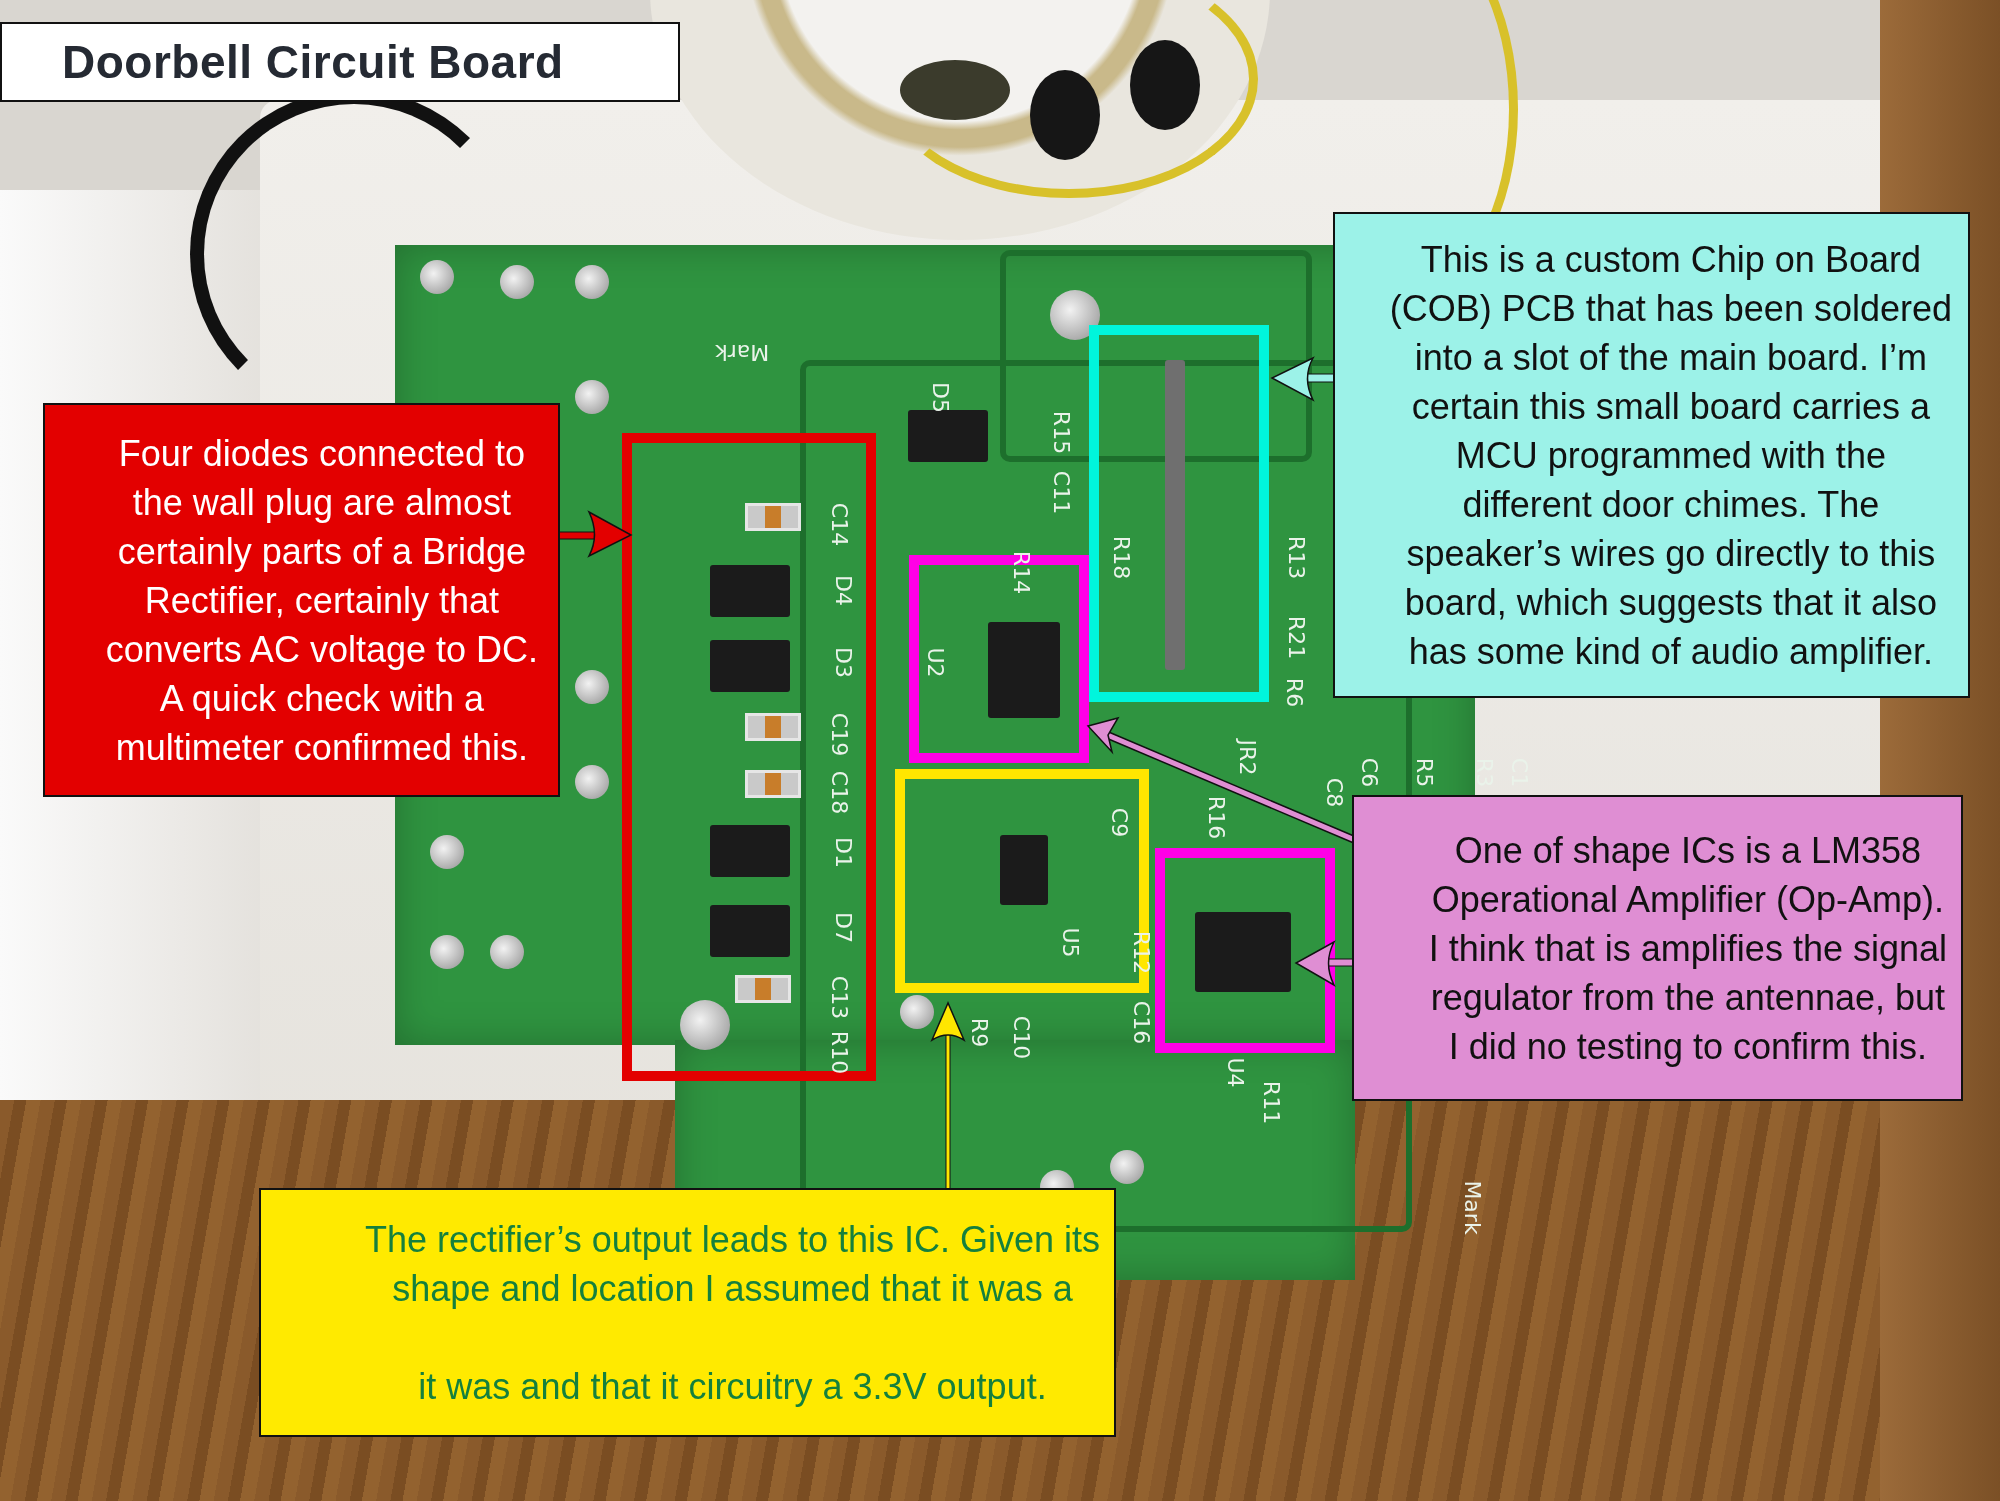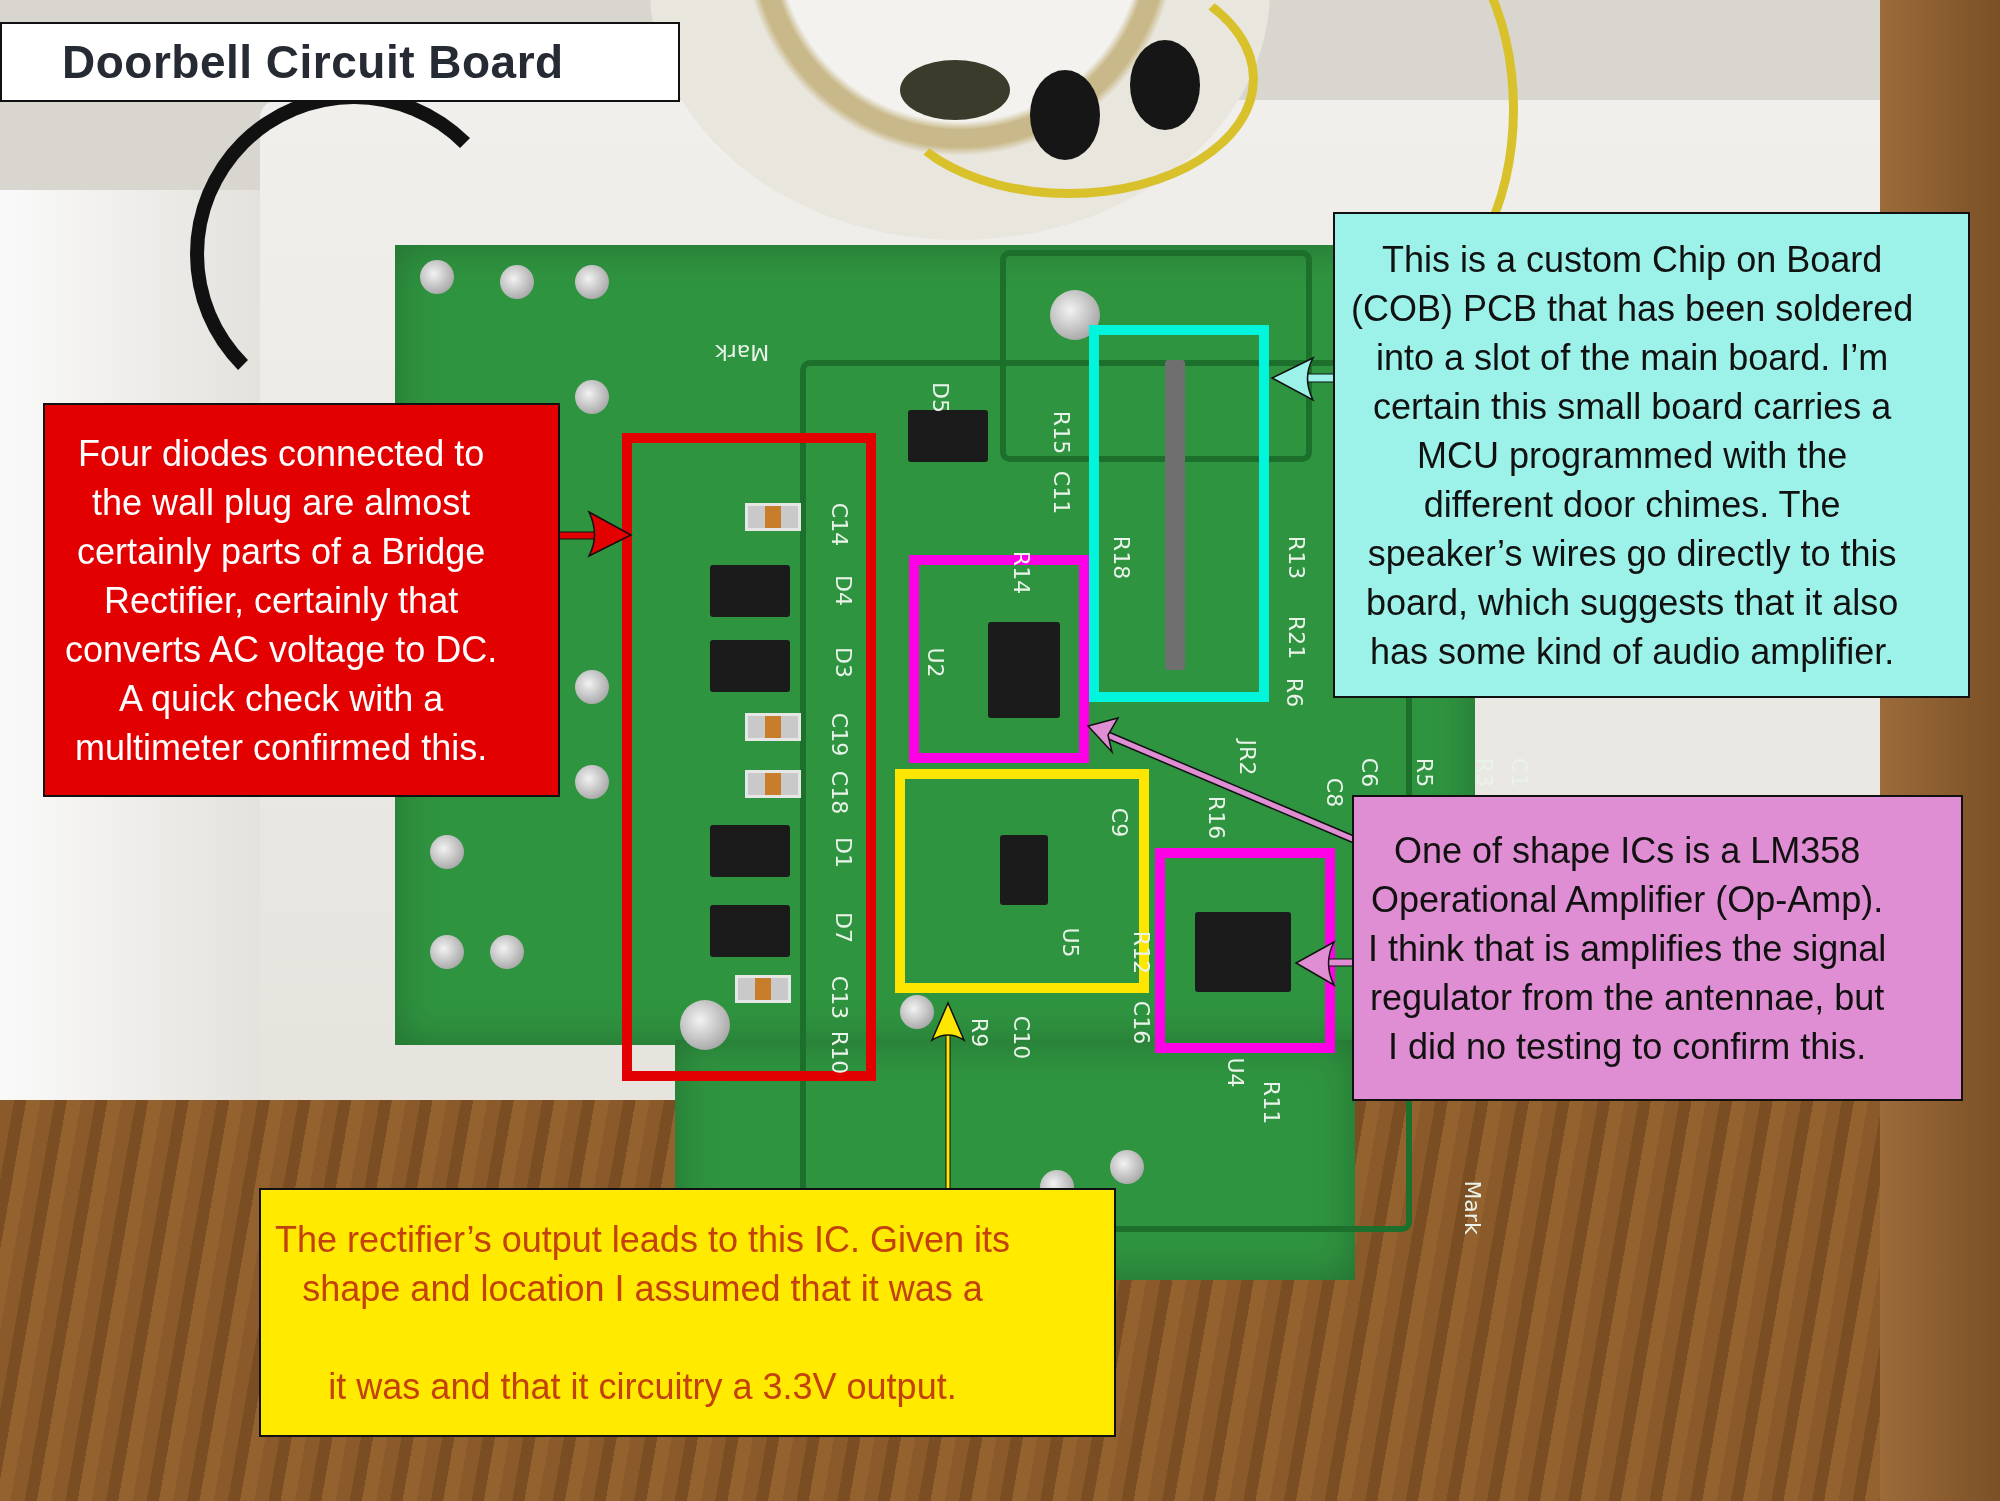--- a/index.html
+++ b/index.html
@@ -21,21 +21,21 @@
   .wire { position:absolute; border:9px solid #d8c12a; border-radius:50%; }
   .pcb { position:absolute; background:#2f9440; box-shadow: inset 0 0 40px rgba(0,0,0,.25); }
   .trace { position:absolute; border:6px solid #1d6f2c; border-radius:10px; }
   .pad { position:absolute; width:34px; height:34px; border-radius:50%;
     background: radial-gradient(circle at 40% 40%, #f2f2f2, #8f8f8f); }
   .chip { position:absolute; background:#1b1b1b; border-radius:3px; }
   .cap { position:absolute; width:50px; height:22px; background:#c9c9c9; border:3px solid #e6e6e6; }
   .cap::after { content:""; position:absolute; left:17px; top:0; width:16px; height:22px; background:#c87d2a; }
   .silk { position:absolute; color:#eaf3ea; font-size:22px; font-family:"DejaVu Sans", sans-serif; transform:rotate(90deg); }
   .callout { position:absolute; box-sizing:border-box; border:2px solid #111; text-align:center;
-    font-family:"Liberation Sans", sans-serif; display:flex; align-items:center; justify-content:flex-start; }
+    font-family:"Liberation Sans", sans-serif; display:flex; align-items:center; justify-content:flex-end; }
   .callout p { margin:0; }
   .title-box { position:absolute; left:0; top:22px; width:680px; height:80px; background:#fff;
     border:2px solid #111; box-sizing:border-box; display:flex; align-items:center; padding-left:60px; }
   .title-box h1 { margin:0; font-size:46px; font-weight:bold; color:#252a33; letter-spacing:0.5px; }
   svg.overlay { position:absolute; left:0; top:0; }
 </style>
 </head>
 <body>
 
 <div class="bg">
@@ -155,21 +155,21 @@
 <div class="callout" style="left:1352px;top:795px;width:611px;height:306px;background:#df8ed3;color:#111;font-size:36px;line-height:49px;padding:0 14px;">
   <p>
     <span>One of shape ICs is a LM358</span><br>
     <span>Operational Amplifier (Op-Amp).</span><br>
     <span>I think that is amplifies the signal</span><br>
     <span>regulator from the antennae, but</span><br>
     <span>I did no testing to confirm this.</span>
   </p>
 </div>
 
-<div class="callout" style="left:259px;top:1188px;width:857px;height:249px;background:#ffea00;color:#c2410c;font-size:36px;line-height:49px;padding:0 14px;">
+<div class="callout" style="left:259px;top:1188px;width:857px;height:249px;background:#ffea00;color:#15803d;font-size:36px;line-height:49px;padding:0 14px;">
   <p>
     <span>The rectifier’s output leads to this IC. Given its</span><br>
     <span>shape and location I assumed that it was a</span><br>
     <br>
     <span>it was and that it circuitry a 3.3V output.</span>
   </p>
 </div>
 
 <span class="silk" style="left:818px;top:512px;">C14</span>
 <span class="silk" style="left:828px;top:578px;">D4</span>

